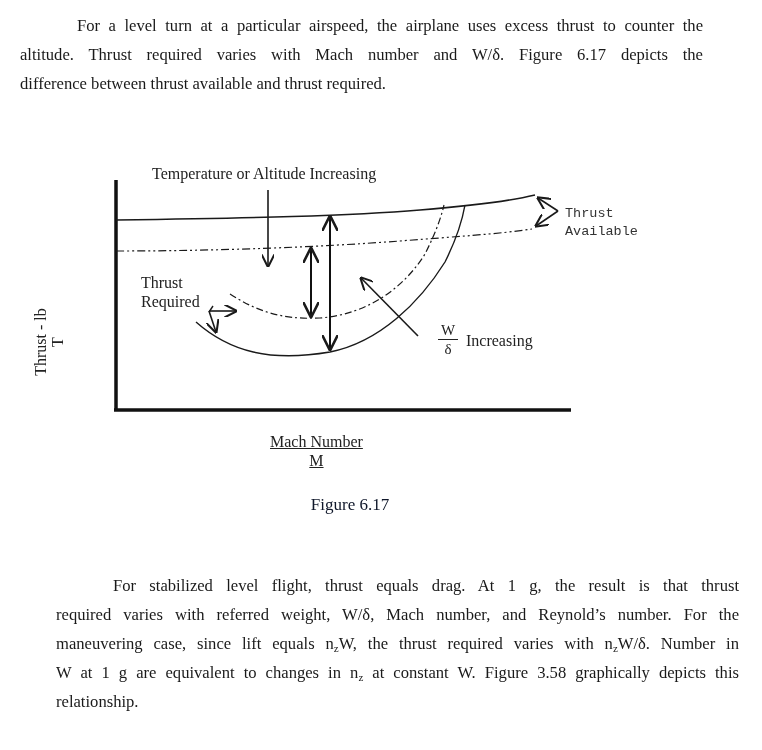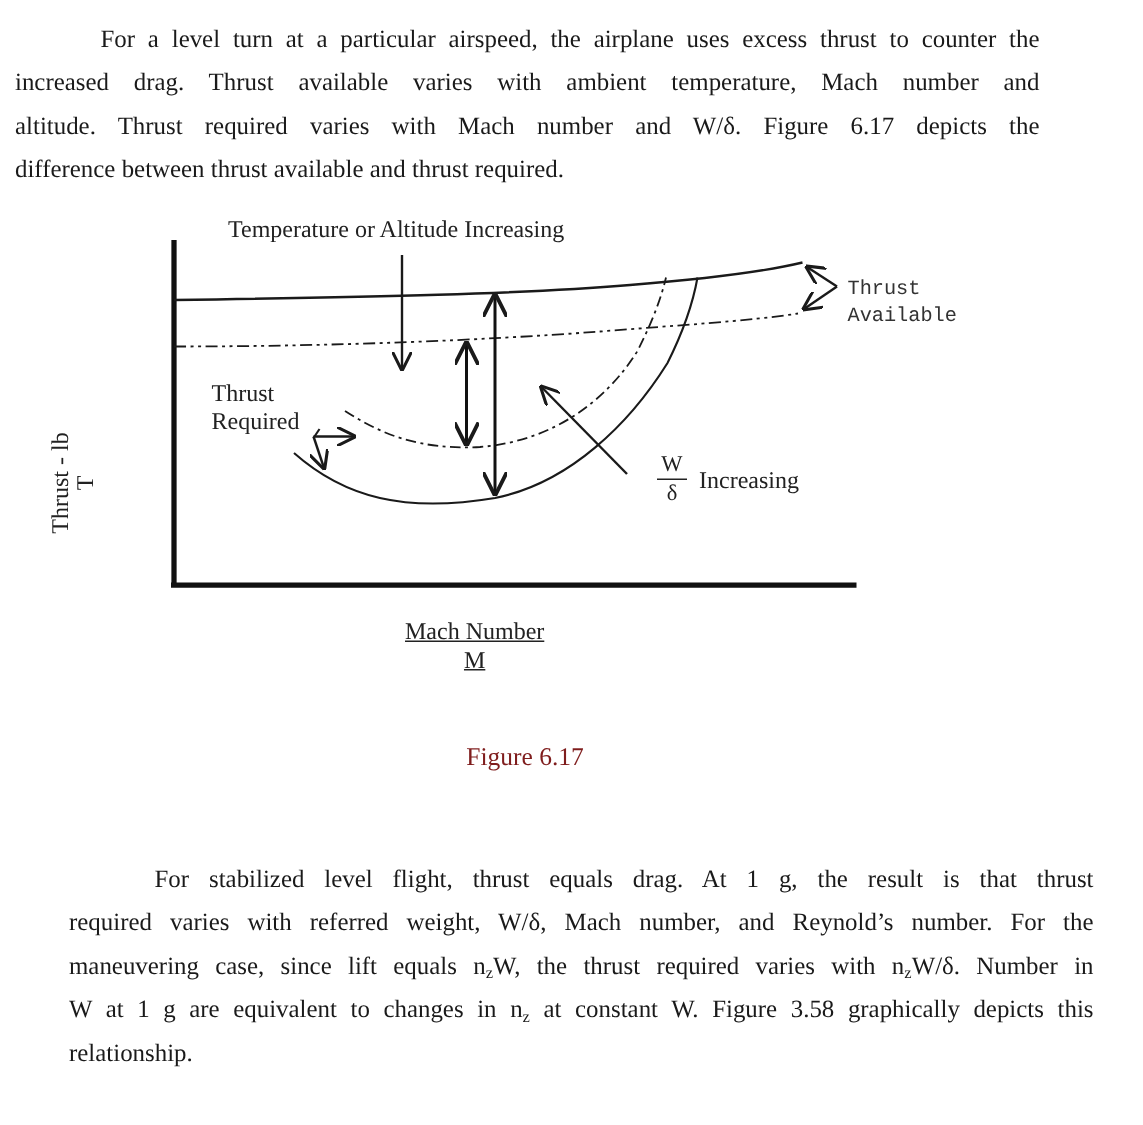--- a/index.html
+++ b/index.html
@@ -10,21 +10,21 @@
     body {
       width: 762px;
       height: 750px;
       position: relative;
       overflow: hidden;
       font-family: "Liberation Serif", "DejaVu Serif", serif;
       color: #1a1a1a;
     }
     .para {
       position: absolute;
-      left: 10px;
+      left: 20px;
       width: 683px;
       font-size: 16.6px;
       line-height: 29px;
       text-align: justify;
       text-align-last: left;
       margin: 0;
     }
     .para .line {
       display: block;
       text-align: justify;
@@ -42,21 +42,21 @@
 
     sub.z {
       font-size: 11px;
       vertical-align: -3px;
       line-height: 0;
     }
 
     #figure {
       position: absolute;
       left: 0;
-      top: 132px;
+      top: 152px;
       width: 754px;
       height: 300px;
     }
     #figure svg {
       position: absolute;
       left: 0;
       top: 0;
     }
     .fig-text {
       position: absolute;
@@ -114,30 +114,29 @@
     #x-axis-label span { display: block; }
 
     #caption {
       position: absolute;
       left: 0;
       width: 700px;
       top: 491px;
       text-align: center;
       font-size: 17px;
       line-height: 28px;
-      color: #7f1d1d;
+      color: #0f172a;
     }
     #caption span { display: block; }
   </style>
 </head>
 <body>
 
 <div id="para1" class="para">
   <span class="line indent">For a level turn at a particular airspeed, the airplane uses excess thrust to counter the</span>
-  <span class="line">increased drag. Thrust available varies with ambient temperature, Mach number and</span>
   <span class="line">altitude. Thrust required varies with Mach number and W/δ. Figure 6.17 depicts the</span>
   <span class="line last">difference between thrust available and thrust required.</span>
 </div>
 
 <div id="figure">
   <svg width="762" height="300" viewBox="0 150 762 300">
     <defs>
       <marker id="ah" viewBox="0 0 10 10" refX="9" refY="5" markerWidth="8" markerHeight="8" orient="auto-start-reverse">
         <path d="M0,0 L10,5 L0,10" fill="none" stroke="#1a1a1a" stroke-width="1.6"></path>
       </marker>

